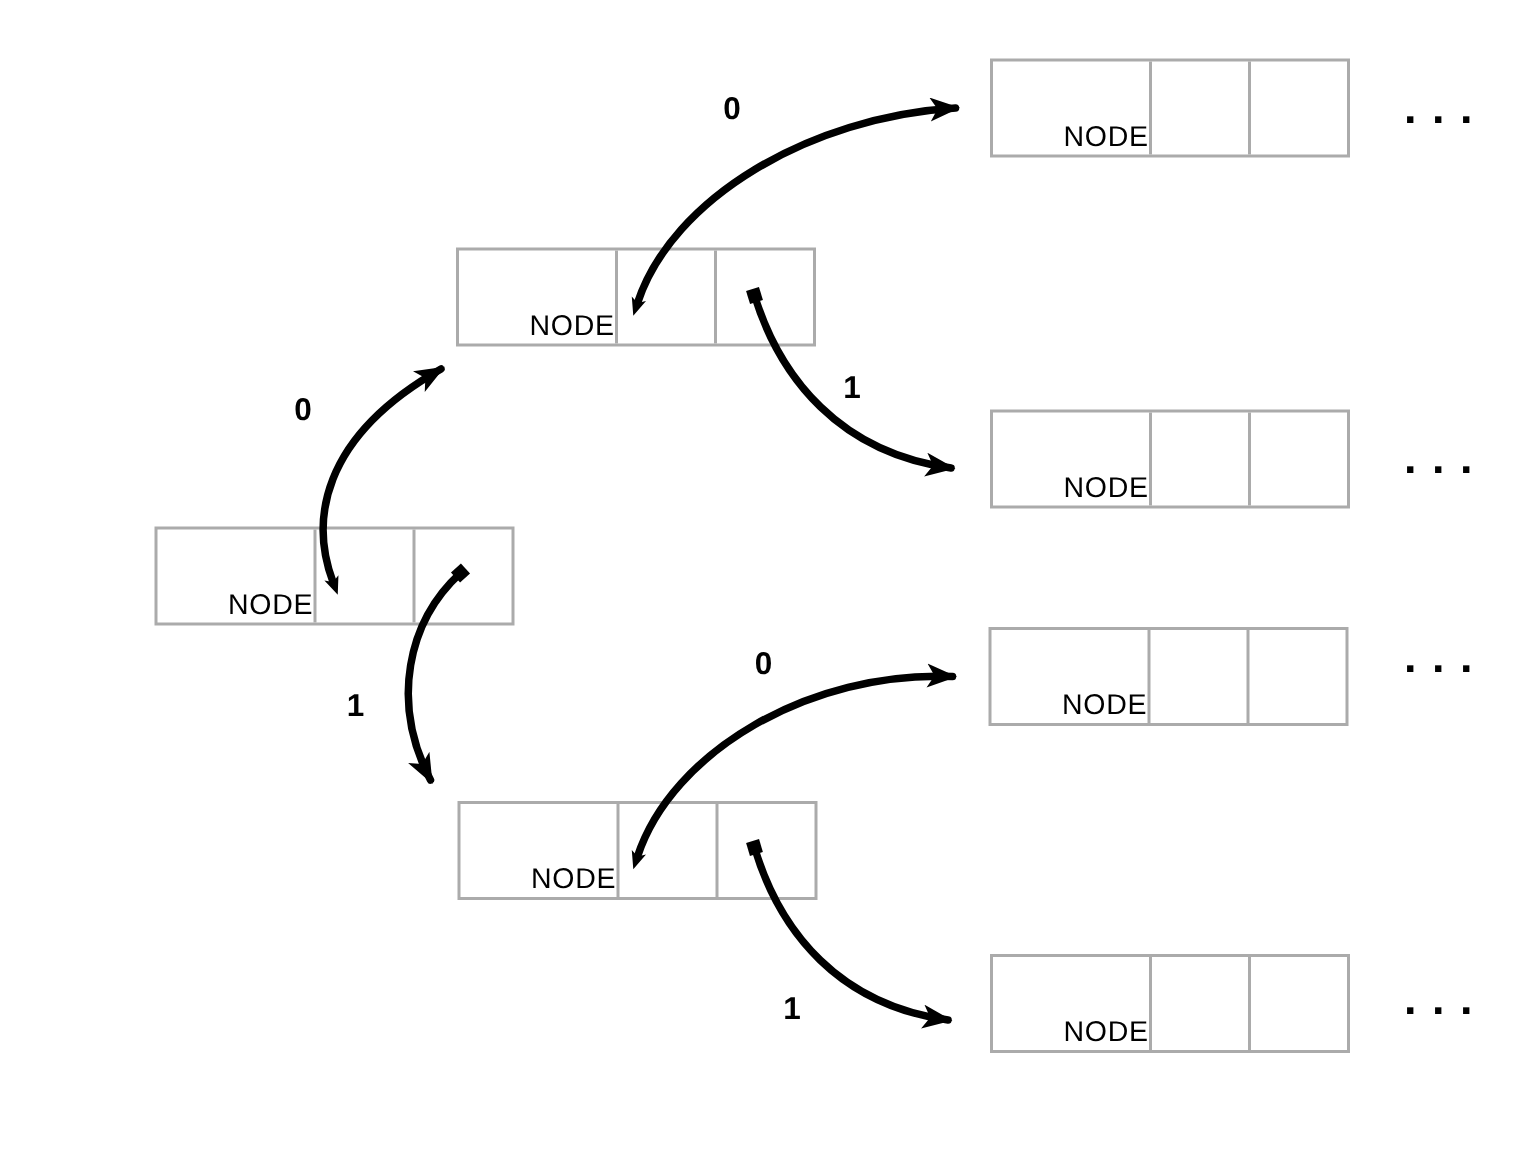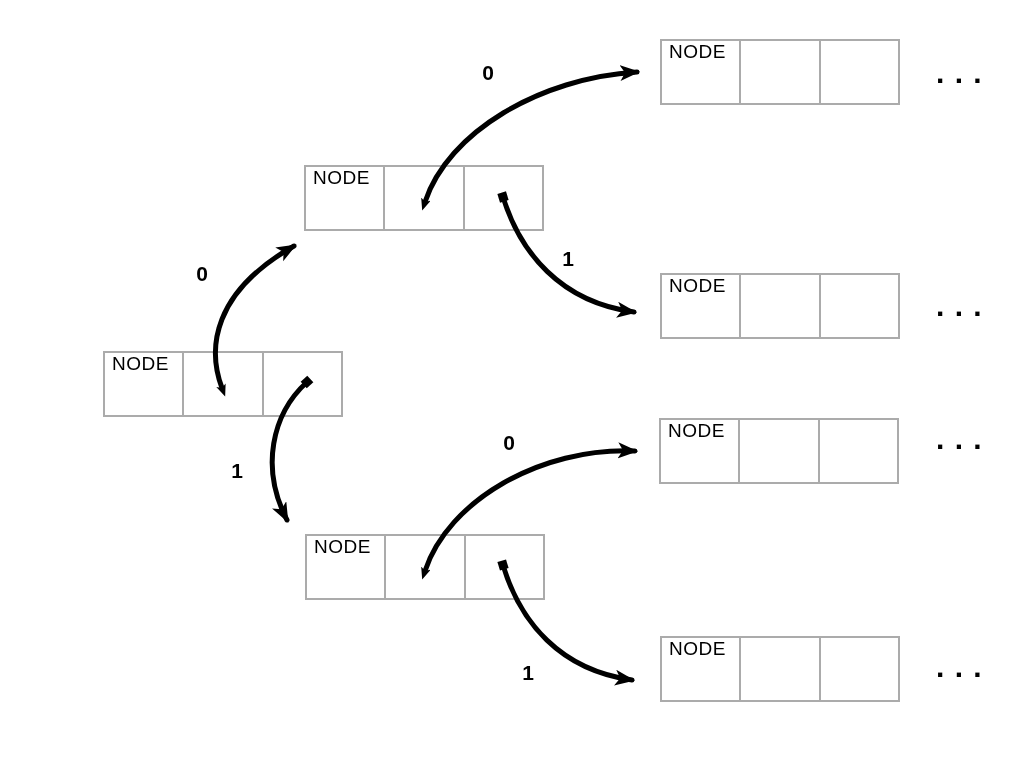--- a/index.html
+++ b/index.html
@@ -7,21 +7,21 @@
     position:relative;width:1024px;height:768px;background:#ffffff;
     font-family:"Liberation Sans",sans-serif;overflow:hidden;
   }
   .node-box{
     position:absolute;width:236px;height:62px;
     border:2px solid #ababab;background:#ffffff;
     display:flex;z-index:1;
   }
   .cell{flex:1 1 0;border-left:2px solid #ababab;}
   .cell:first-child{border-left:none;}
-  .label-cell{display:flex;align-items:flex-start;}
+  .label-cell{display:flex;align-items:flex-end;margin-left:40px;}
   .label-cell span{
     padding-left:7px;font-size:19px;color:#000000;letter-spacing:0.5px;
   }
   .edges-svg{position:absolute;left:0;top:0;z-index:5;pointer-events:none;}
   .edge-label{
     position:absolute;transform:translate(-50%,-50%);
     font-size:21px;font-weight:bold;color:#000000;z-index:6;
   }
   .ellipsis{
     position:absolute;font-size:30px;font-weight:bold;color:#000000;

